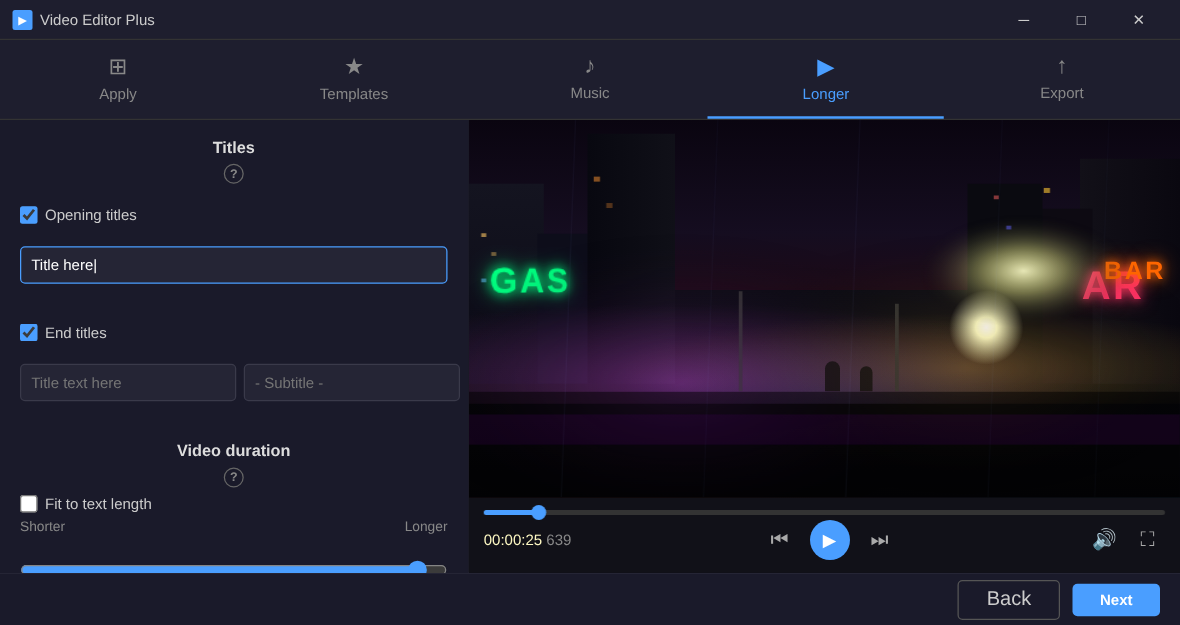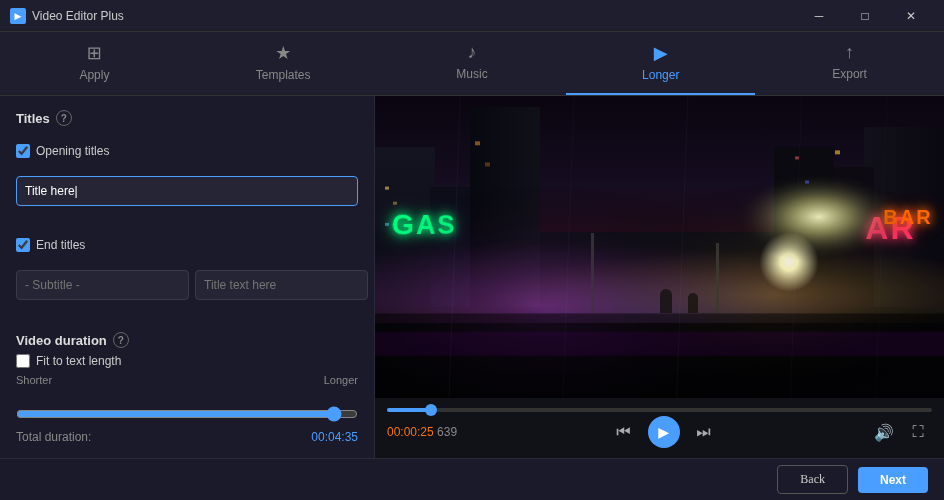--- a/index.html
+++ b/index.html
@@ -107,20 +107,21 @@
     }
 
     .section-header {
       display: flex;
       align-items: center;
       gap: 6px;
       font-size: 13px;
       font-weight: 600;
       color: #ddd;
       margin-bottom: 6px;
+      flex-direction: column;
     }
     .help-icon {
       width: 16px;
       height: 16px;
       border-radius: 50%;
       border: 1px solid #666;
       display: flex;
       align-items: center;
       justify-content: center;
       font-size: 10px;
@@ -372,21 +373,21 @@
     }
     .controls-row {
       display: flex;
       align-items: center;
       justify-content: space-between;
     }
     .time-display {
       font-size: 12px;
       color: #888;
     }
-    .time-current { color: #f97316; }
+    .time-current { color: #fef9c3; }
     .playback-controls {
       display: flex;
       align-items: center;
       gap: 10px;
     }
     .ctrl-btn {
       background: transparent;
       border: none;
       color: #aaa;
       font-size: 16px;
@@ -421,23 +422,22 @@
       justify-content: flex-end;
       padding: 0 16px;
       gap: 10px;
     }
     .btn-back {
       background: transparent;
       border: 1px solid #555;
       border-radius: 4px;
       color: #ccc;
       padding: 6px 22px;
-      font-size: 12px;
-      cursor: pointer;
-      font-family: Liberation Serif, serif;
+      font-size: 16px;
+      cursor: pointer;
     }
     .btn-next {
       background: #4a9eff;
       border: none;
       border-radius: 4px;
       color: white;
       padding: 6px 22px;
       font-size: 12px;
       cursor: pointer;
       font-weight: 600;
@@ -500,22 +500,22 @@
     </div>
 
     <div class="section-divider"></div>
 
     <label class="checkbox-label">
       <input type="checkbox" checked="" style="">
       <span>End titles</span>
     </label>
 
     <div class="input-row">
+      <input type="text" class="text-input no-border" placeholder="Title text here" style="">
       <input type="text" class="text-input no-border" placeholder="- Subtitle -" style="">
-      <input type="text" class="text-input no-border" placeholder="Title text here" style="">
     </div>
 
 
     <div class="section-divider"></div>
 
     <div class="duration-section">
       <div class="section-header">
         <span>Video duration</span>
         <div class="help-icon">?</div>
       </div>

